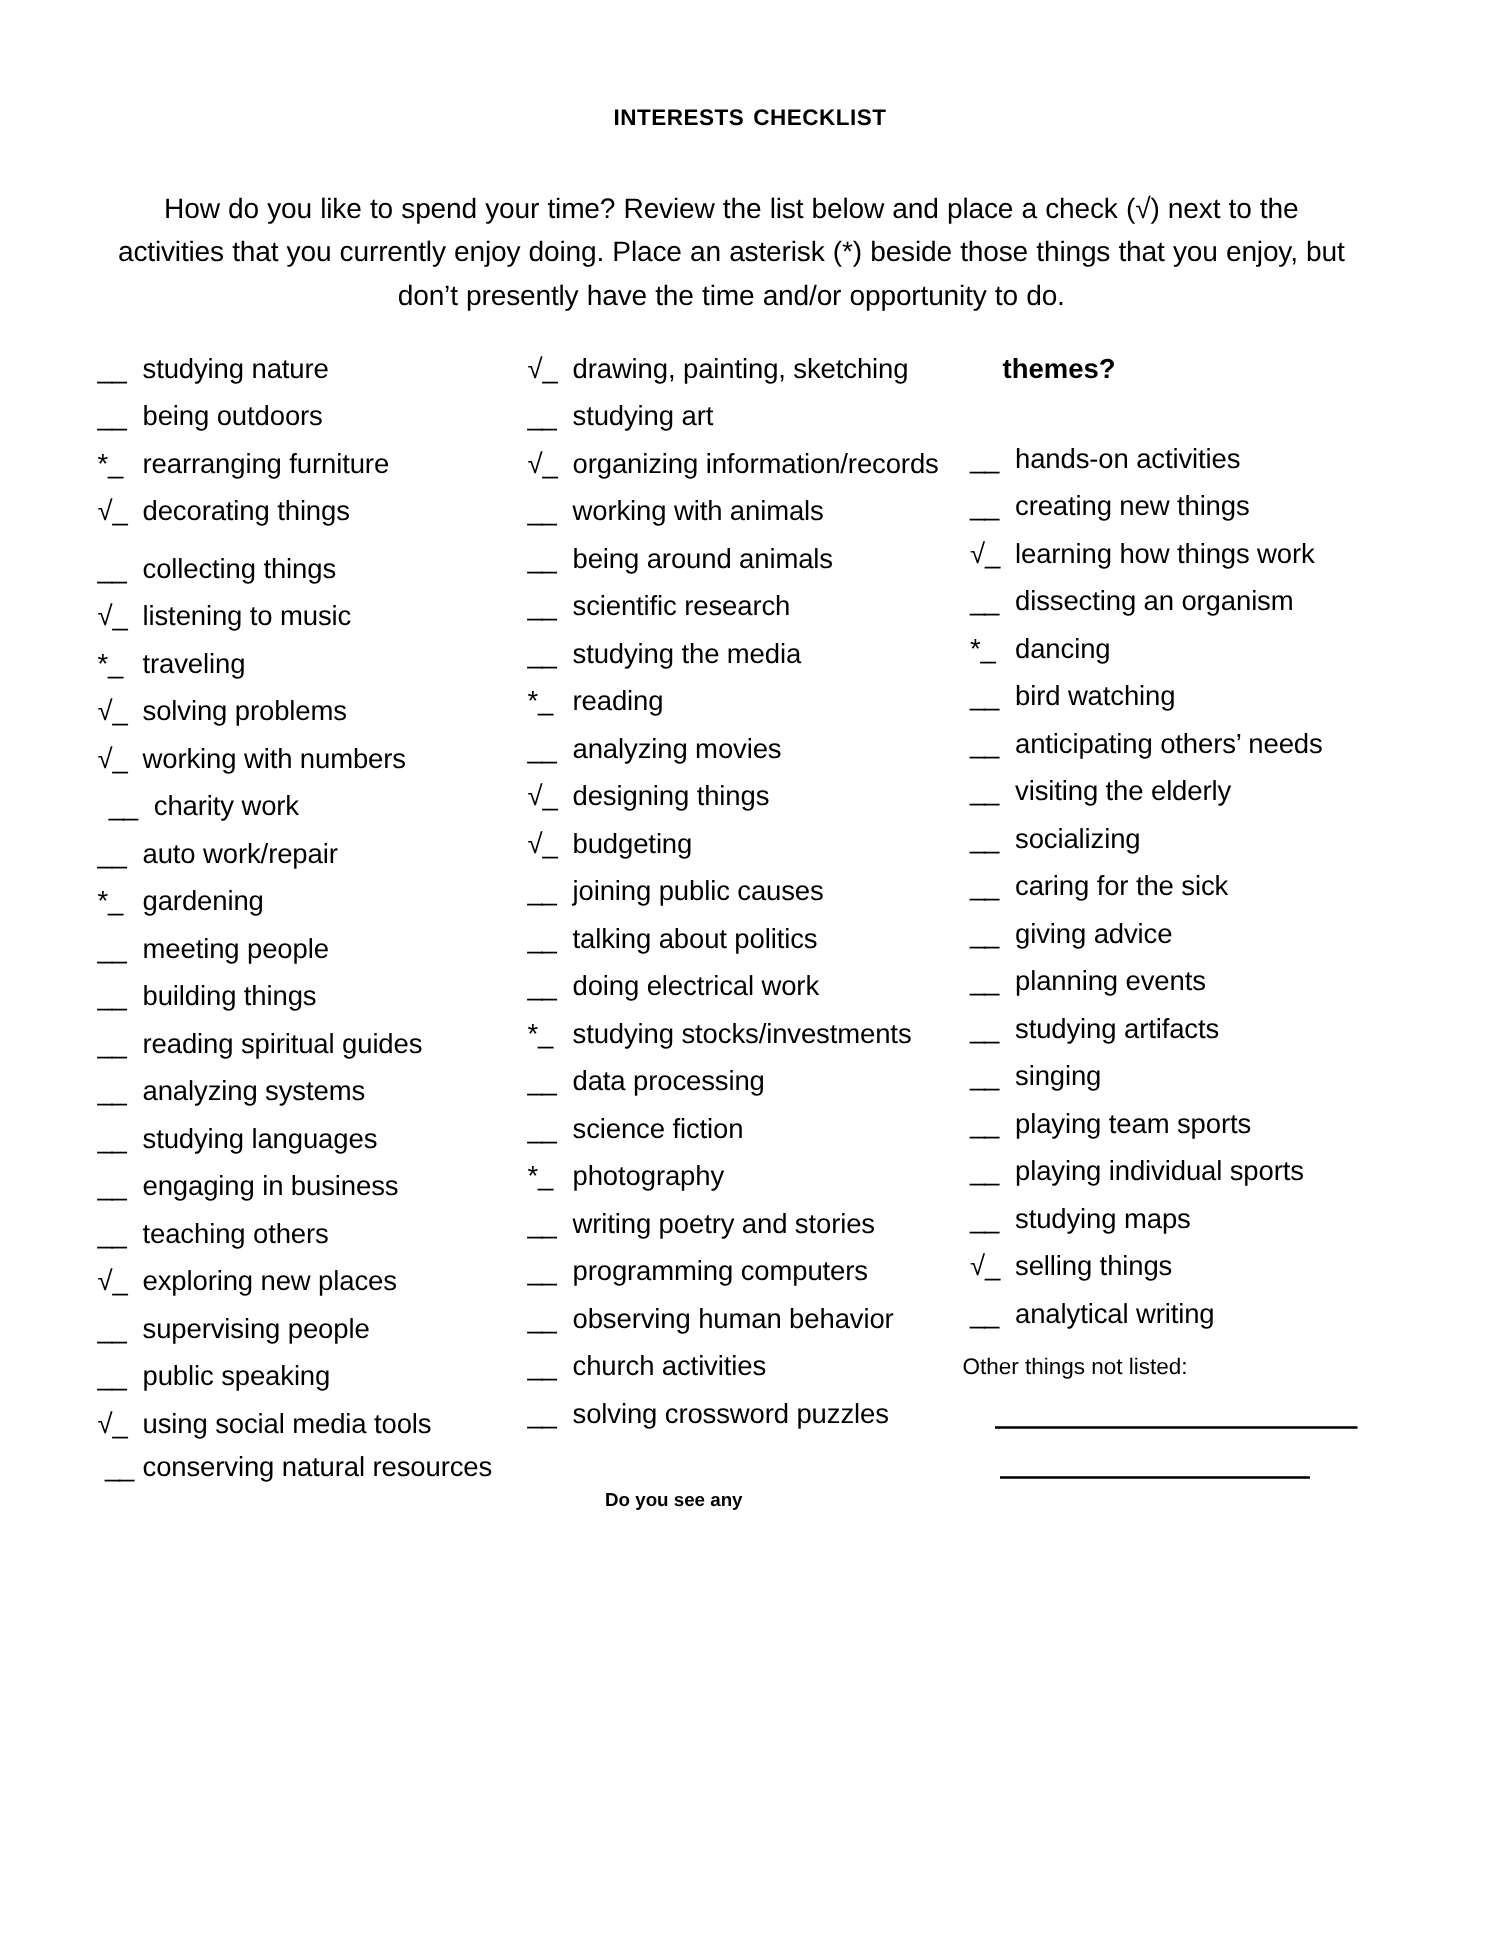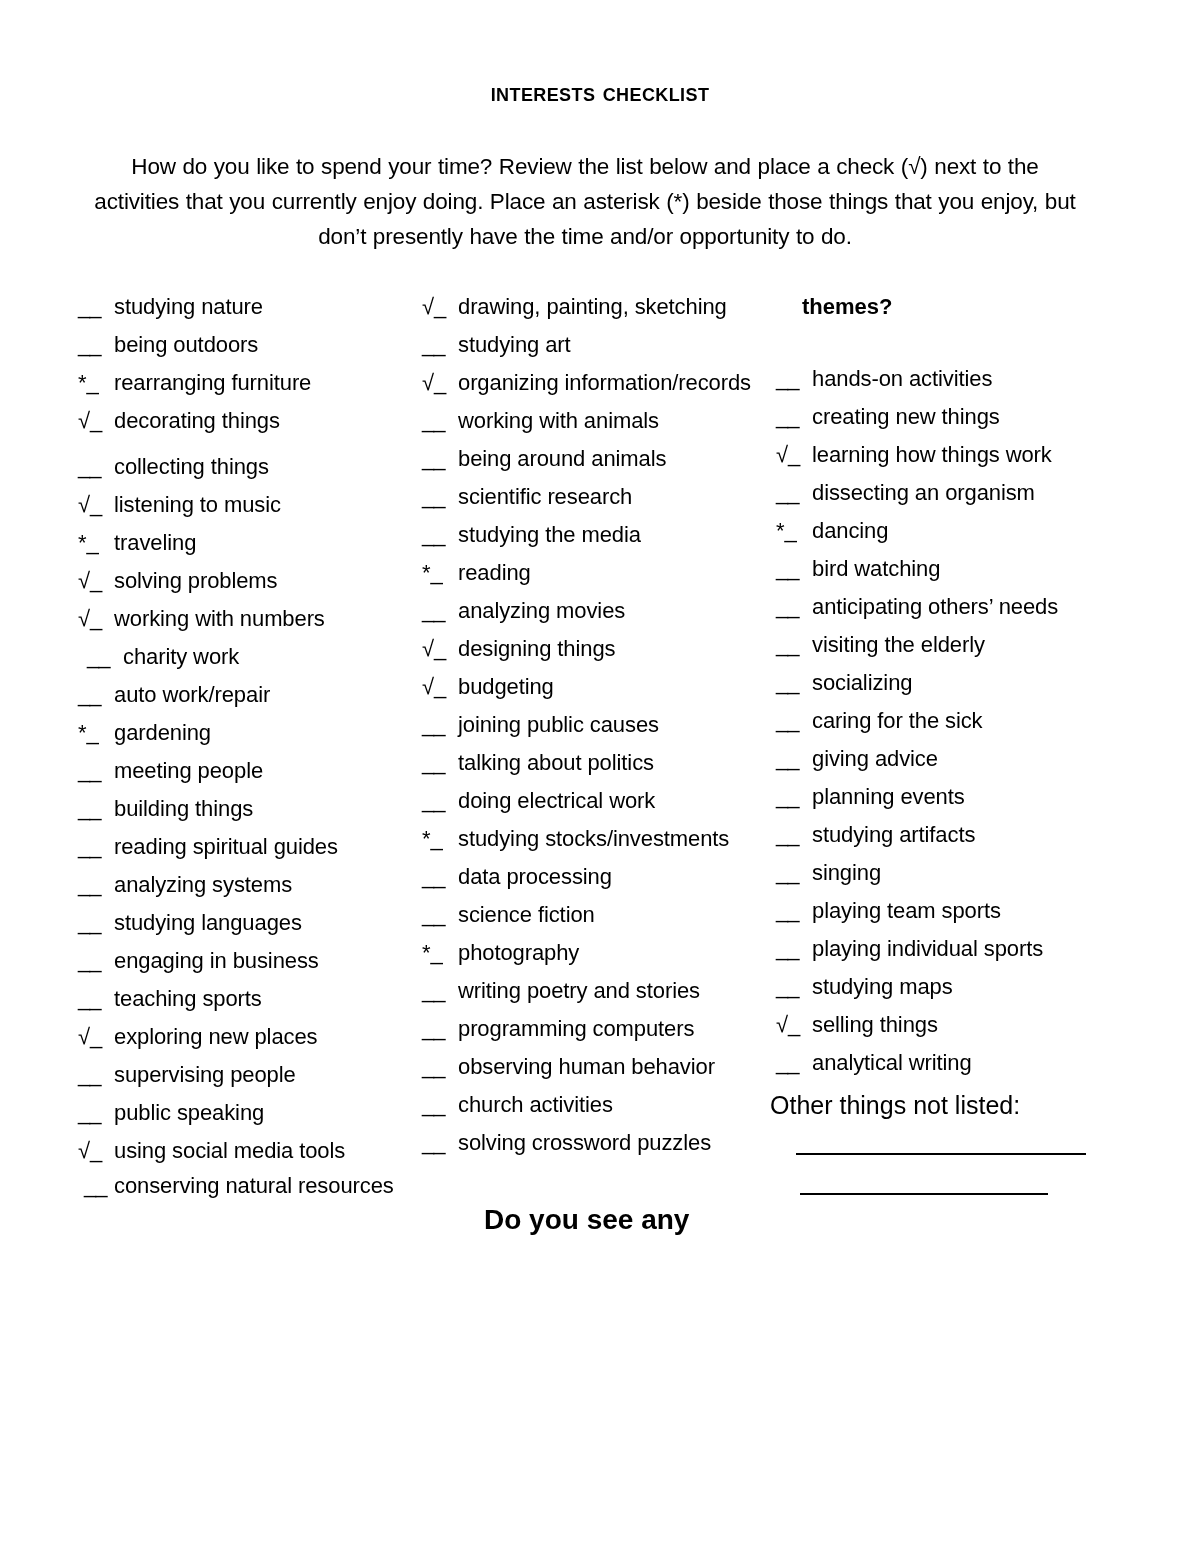--- a/index.html
+++ b/index.html
@@ -53,21 +53,20 @@
   .columns {
     position: absolute;
     top: 276px;
     left: 0;
     width: 1200px;
     height: 1000px;
   }
   .col {
     position: absolute;
     top: 0;
-    margin-top: 12px;
   }
   .col-1 { left: 78px;  width: 330px; }
   .col-2 { left: 422px; width: 350px; }
   .col-3 { left: 776px; width: 340px; }
 
   .row {
     font-size: 22px;
     line-height: 38px;
     white-space: nowrap;
     letter-spacing: -0.1px;
@@ -90,29 +89,29 @@
   .heading-bold {
     font-size: 22px;
     font-weight: 700;
     line-height: 38px;
     white-space: nowrap;
   }
   .col-3 .heading-bold { padding-left: 26px; }
   .spacer-3  { height: 34px; }
 
   .question-bold {
-    font-size: 28px;
+    font-size: 15px;
     font-weight: 700;
     white-space: nowrap;
     padding-left: 62px;
     margin-top: 42px;
   }
 
   .other-label {
-    font-size: 25px;
+    font-size: 18px;
     line-height: 38px;
     white-space: nowrap;
     margin-top: 4px;
     margin-left: -6px;
   }
 
   .blank-line {
     border-bottom: 2.5px solid #000;
     height: 0;
   }
@@ -150,21 +149,21 @@
         <div class="row"><span class="mark">√_</span><span class="label"> working with numbers</span></div>
         <div class="row indent"><span class="mark blank">__</span><span class="label"> charity work</span></div>
         <div class="row"><span class="mark blank">__</span><span class="label"> auto work/repair</span></div>
         <div class="row"><span class="mark">*_</span><span class="label"> gardening</span></div>
         <div class="row"><span class="mark blank">__</span><span class="label"> meeting people</span></div>
         <div class="row"><span class="mark blank">__</span><span class="label"> building things</span></div>
         <div class="row"><span class="mark blank">__</span><span class="label"> reading spiritual guides</span></div>
         <div class="row"><span class="mark blank">__</span><span class="label"> analyzing systems</span></div>
         <div class="row"><span class="mark blank">__</span><span class="label"> studying languages</span></div>
         <div class="row"><span class="mark blank">__</span><span class="label"> engaging in business</span></div>
-        <div class="row"><span class="mark blank">__</span><span class="label"> teaching sports</span></div>
+        <div class="row"><span class="mark blank">__</span><span class="label"> teaching others</span></div>
         <div class="row"><span class="mark">√_</span><span class="label"> exploring new places</span></div>
         <div class="row"><span class="mark blank">__</span><span class="label"> supervising people</span></div>
         <div class="row"><span class="mark blank">__</span><span class="label"> public speaking</span></div>
         <div class="row"><span class="mark">√_</span><span class="label"> using social media tools</span></div>
         <div class="row tight"><span class="mark blank">__</span><span class="label"> conserving natural resources</span></div>
       </div>
 
     <div class="col col-2">
         <div class="row"><span class="mark">√_</span><span class="label"> drawing, painting, sketching</span></div>
         <div class="row"><span class="mark blank">__</span><span class="label"> studying art</span></div>

